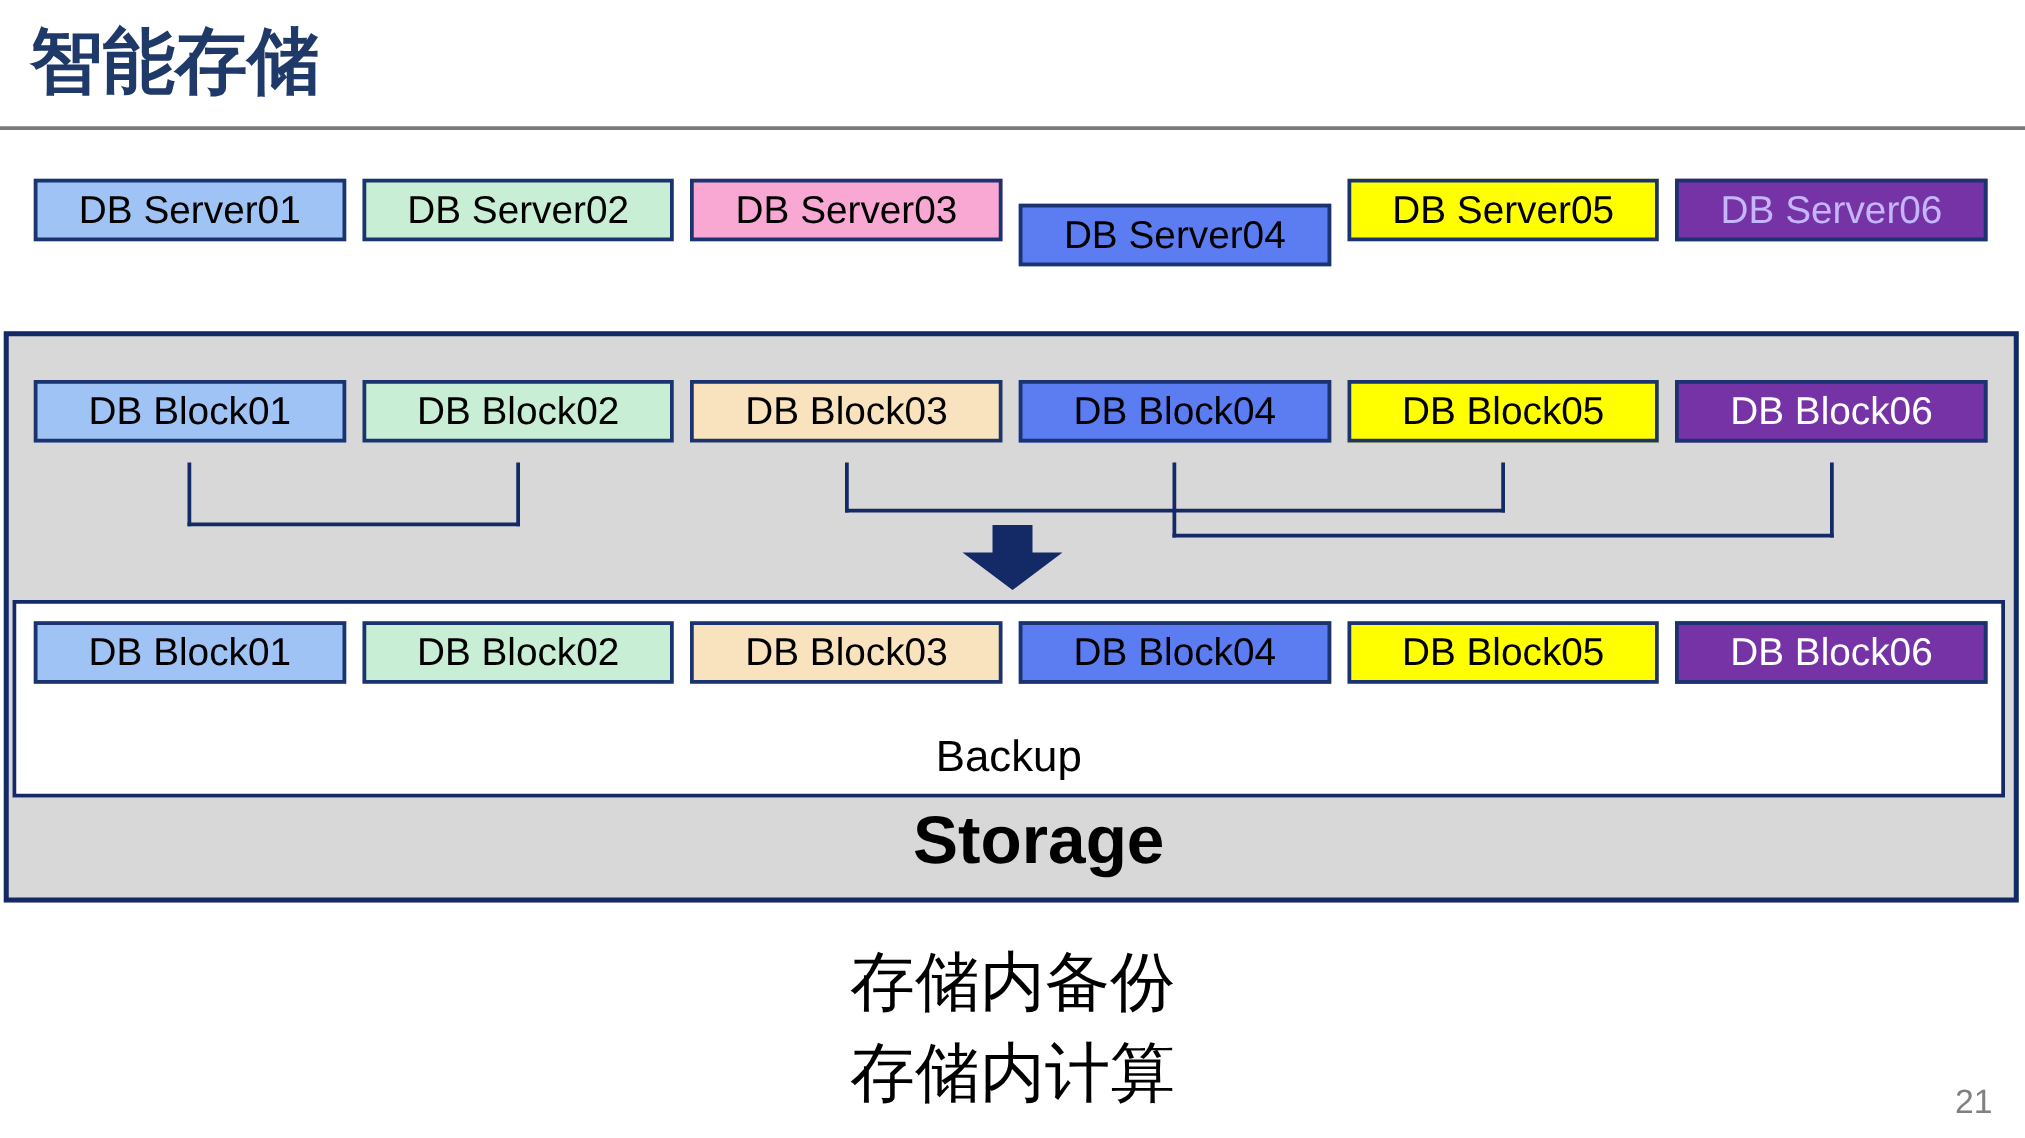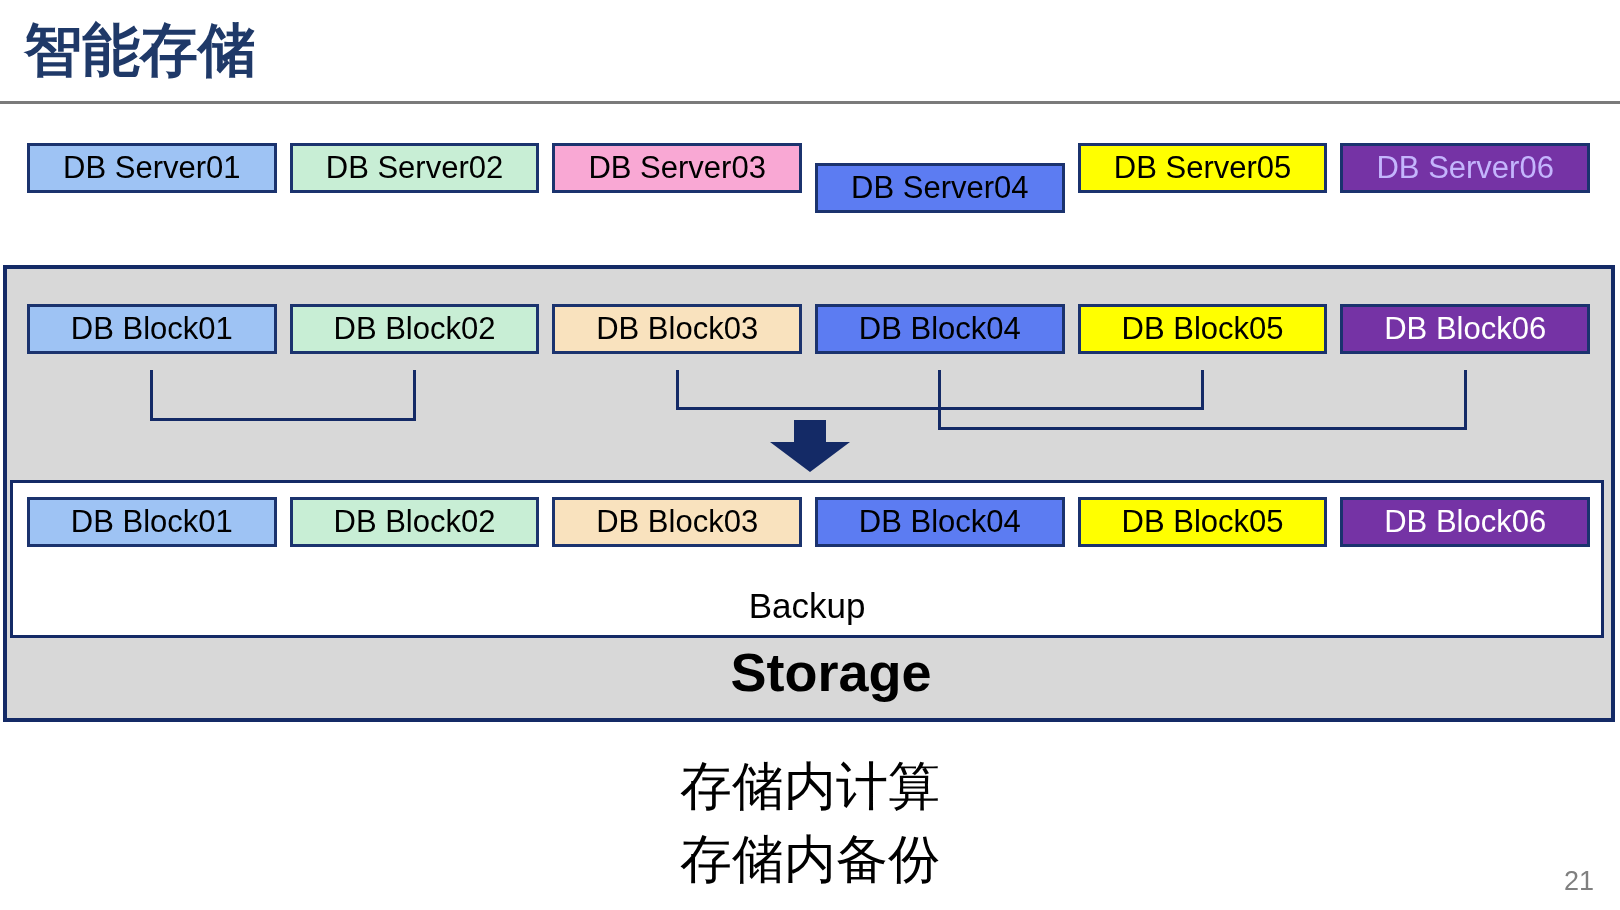--- a/index.html
+++ b/index.html
@@ -102,18 +102,18 @@
         <div class="box" style="background: rgb(255, 255, 0); color: rgb(0, 0, 0);">DB Block05</div>
         <div class="box" style="background: rgb(117, 51, 165); color: rgb(255, 255, 255);">DB Block06</div>
       </div>
       <div class="backup-label">Backup</div>
     </div>
 
     <div class="storage-label">Storage</div>
   </div>
 
   <div class="caption">
+    <div>存储内备份</div>
     <div>存储内计算</div>
-    <div>存储内备份</div>
   </div>
 
   <div class="page-number">21</div>
 </div>
 
 </body></html>

